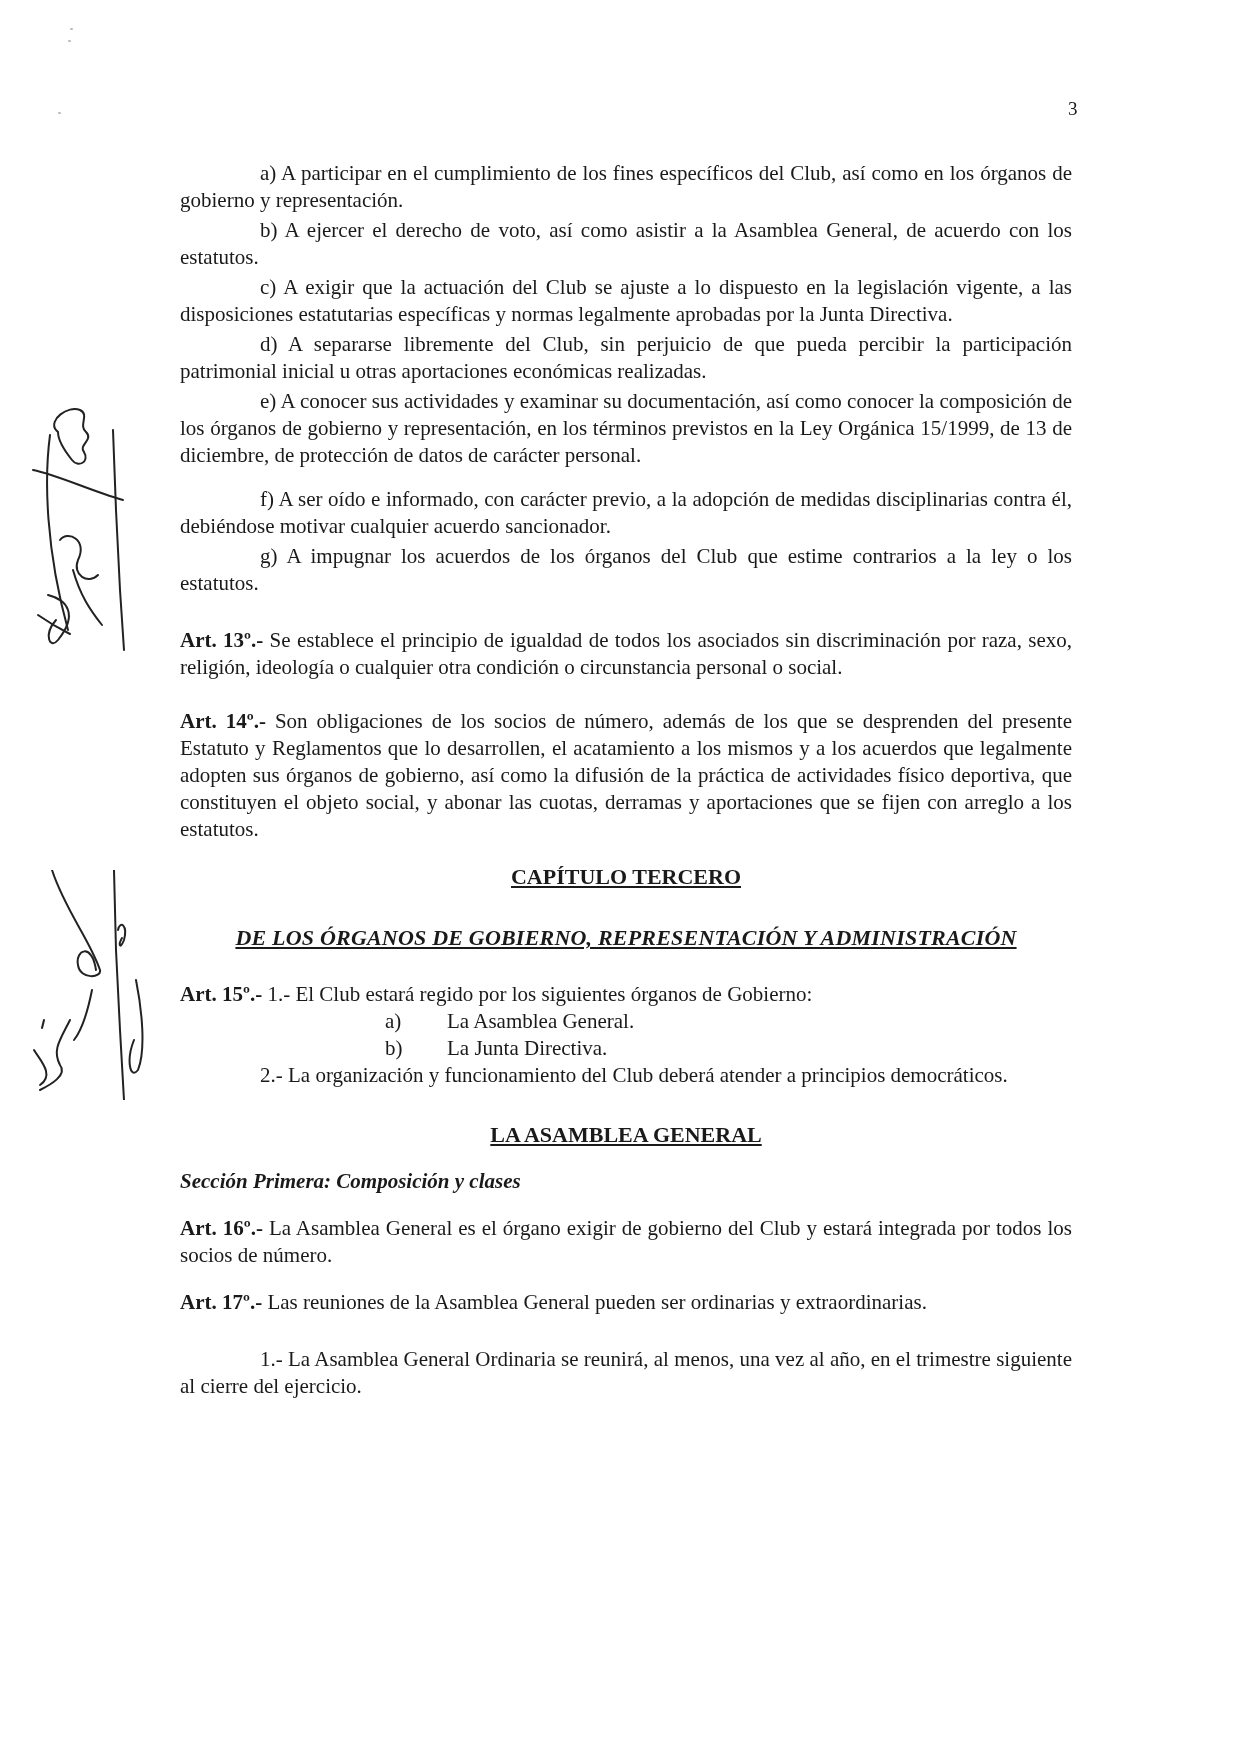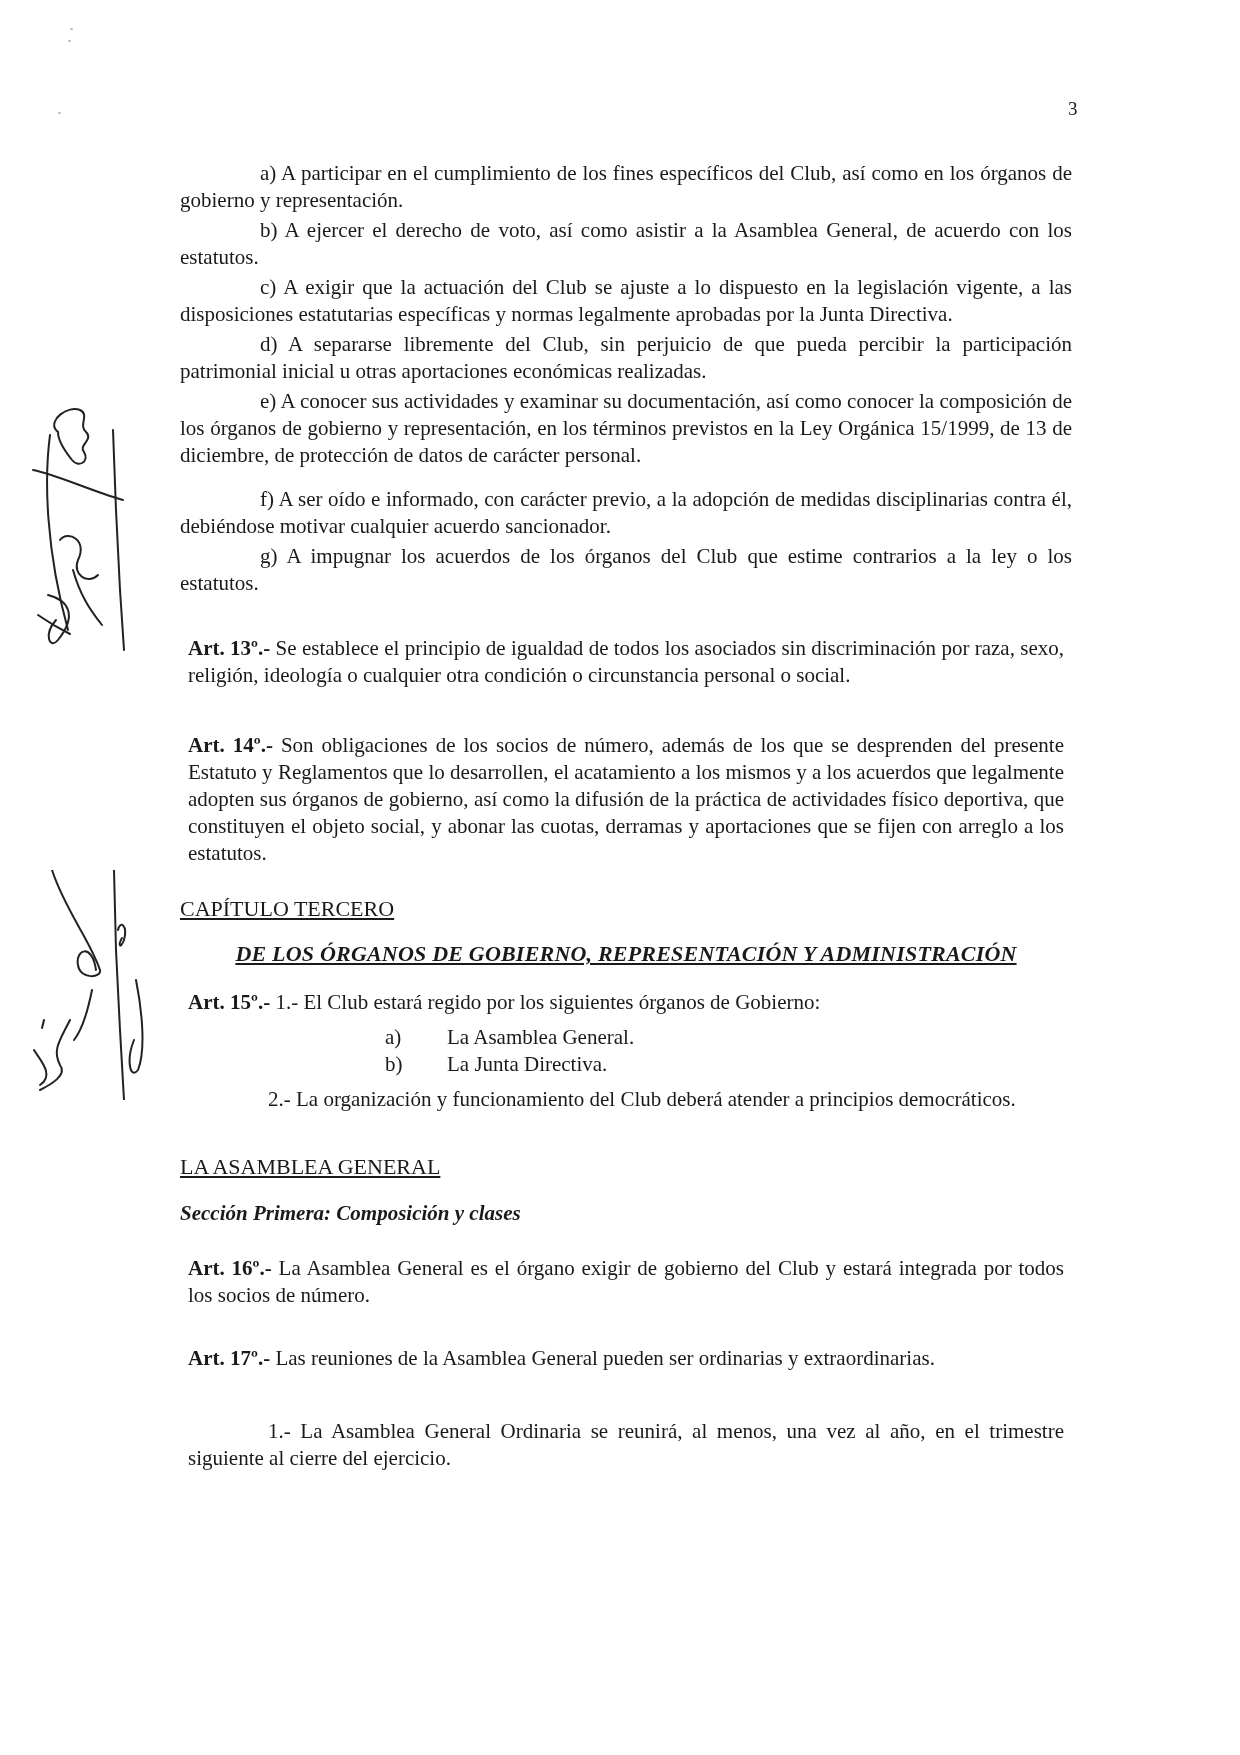--- a/index.html
+++ b/index.html
@@ -9,33 +9,33 @@
     color: #1a1a1a;
   }
   .page-number {
     position: absolute; left: 1068px; top: 98px;
     font-size: 19px; line-height: 22px;
   }
   .content {
     position: absolute; left: 180px; top: 160px; width: 892px;
     font-size: 21px; line-height: 27px;
   }
-  .para { text-align: justify; margin: 8px; text-align-last: left; }
+  .para { text-align: justify; margin: 0; text-align-last: left; }
   .indent { text-indent: 80px; }
   .item { margin: 0 0 3px 0; }
   .gap-lg { height: 27px; }
   .gap-md { height: 20px; }
   .art-label { font-weight: bold; }
   .heading-center {
-    font-weight: normal; text-decoration: underline;
+    text-align: center; font-weight: bold; text-decoration: underline;
     font-size: 22px; margin: 0;
   }
   .heading-italic {
     text-align: center; font-weight: bold; font-style: italic;
-    text-decoration: underline; font-size: 22px; margin: 0; letter-spacing: 0.2px;
+    text-decoration: underline; font-size: 22px; margin: 16px; letter-spacing: 0.2px;
   }
   .section-title { font-weight: bold; font-style: italic; margin: 0; }
   .list-organs { margin: 0; padding: 0; list-style: none; }
   .list-organs li { padding-left: 205px; display: flex; }
   .list-organs .marker { width: 62px; display: inline-block; }
   .signature {
     position: absolute; pointer-events: none;
   }
   .scan-speck { position: absolute; width: 3px; height: 2px; background: #bbb; border-radius: 1px; }
 </style>

